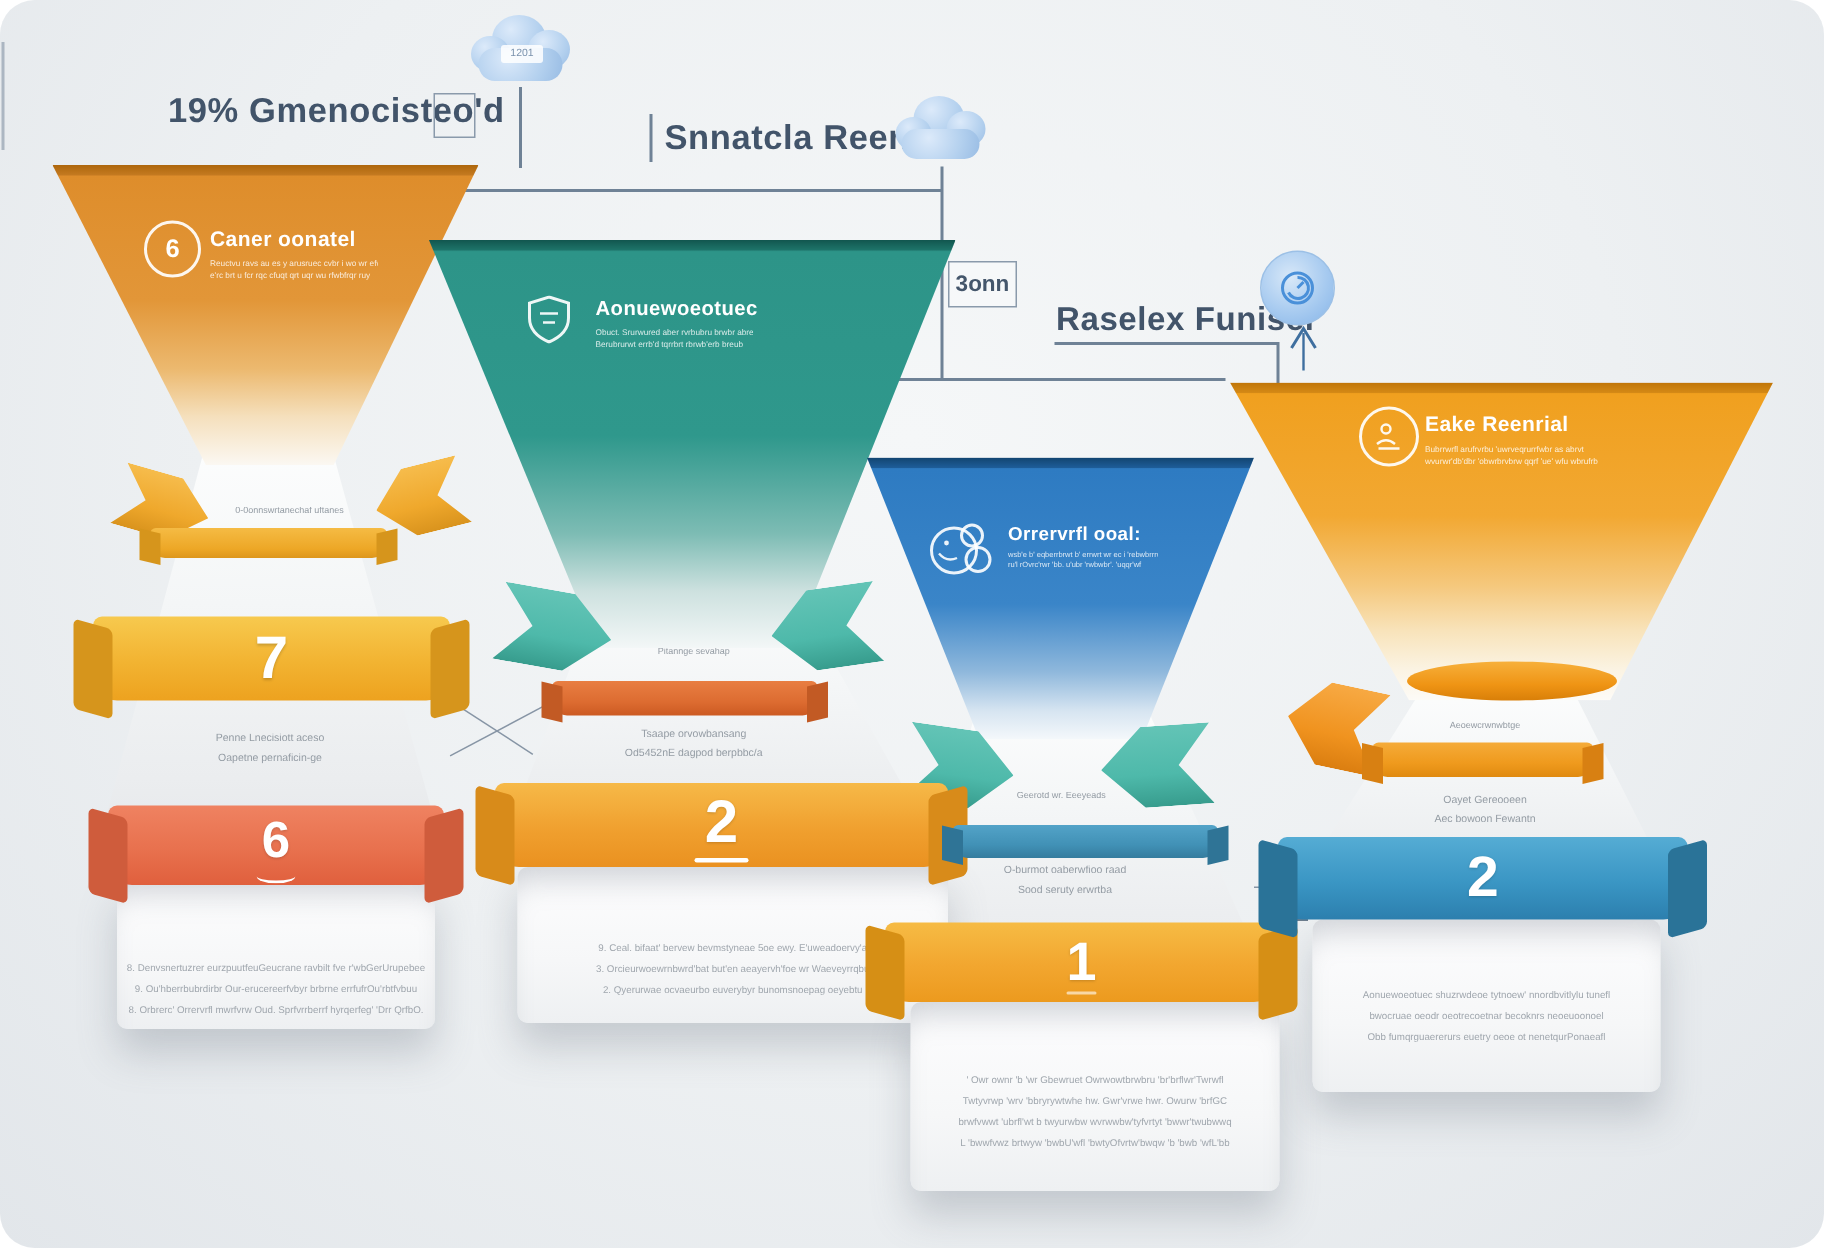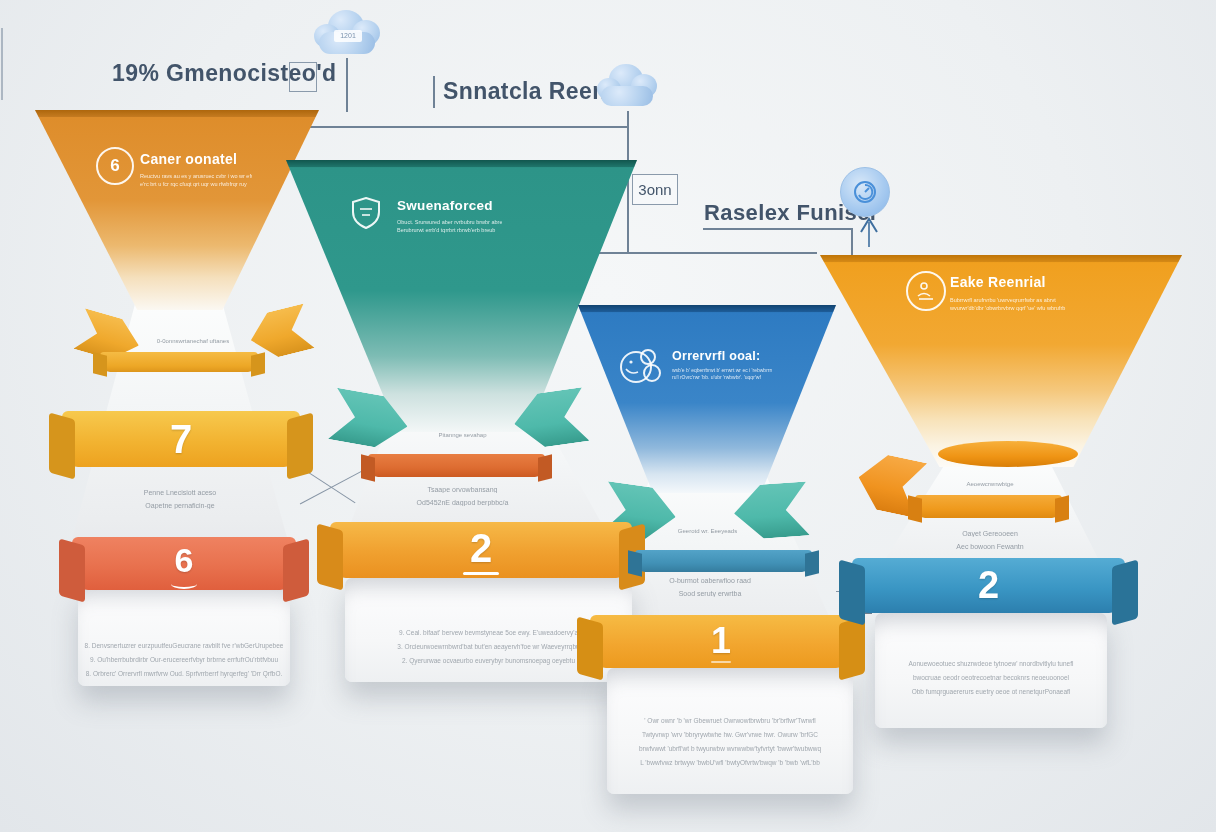--- a/index.html
+++ b/index.html
@@ -1,23 +1,23 @@
 <!DOCTYPE html>
 <html><head>
 <meta charset="utf-8">
 <style>
   html,body{margin:0;padding:0;}
   .stage{position:relative;width:1216px;height:832px;overflow:hidden;
     font-family:"Liberation Sans",sans-serif;
-    background:radial-gradient(ellipse at 50% 35%, #f5f7f8 0%, #edf0f2 55%, #e2e6ea 100%);}
+    background:radial-gradient(ellipse at 50% 35%, #f5f7f8 0%, #edf0f2 55%, #e2e6ea 100%);border-radius:23px;}
   .abs{position:absolute;}
   .line{position:absolute;background:#6f8296;}
   .lbl{position:absolute;color:#42546a;font-weight:bold;white-space:nowrap;letter-spacing:.4px;}
   .obox{position:absolute;border:1.5px solid #8a9aab;background:rgba(248,250,251,.6);
-    display:flex;align-items:center;justify-content:center;color:#44566b;font-weight:normal;}
+    display:flex;align-items:center;justify-content:center;color:#44566b;font-weight:bold;}
   
   .cone{position:absolute;z-index:2;}
   .lip{position:absolute;left:0;top:0;width:100%;height:7px;}
   .pedestal{position:absolute;z-index:1;
     background:linear-gradient(180deg,#fcfdfd 0%,#f4f6f7 35%,#ebedef 75%,#e2e5e8 100%);}
   
   .band{position:absolute;z-index:3;border-radius:6px 6px 16px 16px / 6px 6px 22px 22px;}
   .band::before,.band::after{content:"";position:absolute;top:5px;width:26px;height:108%;z-index:-1;}
   .band::before{left:-13px;transform:skewY(16deg);border-radius:4px;}
   .band::after{right:-13px;transform:skewY(-16deg);border-radius:4px;}
@@ -167,21 +167,21 @@
   <div class="cone" data-name="funnel2-cone" style="left:286px;top:160px;width:351px;height:272px;
               clip-path:polygon(0 0,100% 0,69% 100%,32% 100%);
               background:linear-gradient(180deg,#19635b 0px,#2d9488 8px,#2f988c 48%,#7dbcb4 72%,#cde1df 86%,#f3f7f7 100%);">
     <div class="lip" data-name="funnel2-top-lip" style="background:rgba(0,55,48,.28);"></div>
   </div>
   <svg class="abs" data-name="funnel2-shield-icon" style="left:352px;top:197px;z-index:4;" width="28" height="32" viewBox="0 0 28 32">
     <path d="M14 1 L27 5 V15 C27 23 21 28 14 31 C7 28 1 23 1 15 V5 Z" fill="none" stroke="rgba(255,255,255,.92)" stroke-width="2"></path>
     <line x1="8" y1="12" x2="20" y2="12" stroke="rgba(255,255,255,.92)" stroke-width="1.6"></line>
     <line x1="10" y1="18" x2="18" y2="18" stroke="rgba(255,255,255,.92)" stroke-width="1.6"></line>
   </svg>
-  <div class="t-title" data-name="funnel2-title" style="left:397px;top:198px;font-size:13.5px;">Swuenaforced</div>
+  <div class="t-title" data-name="funnel2-title" style="left:397px;top:198px;font-size:13.5px;">Aonuewoeotuec</div>
   <div class="t-sub" data-name="funnel2-subtitle1" style="left:397px;top:219px;width:105px;">Obuct. Srurwured aber rvrbubru brwbr abreurbreut</div>
   <div class="t-sub" data-name="funnel2-subtitle2" style="left:397px;top:227px;width:105px;">Berubrurwt errb'd tqrrbrt rbrwb'erb breub</div>
 
   <div class="pedestal" data-name="funnel2-pedestal" style="left:330px;top:394px;width:302px;height:184px;clip-path:polygon(23% 0,66% 0,100% 100%,0 100%);"></div>
 
   <div class="ribbon" data-name="funnel2-ribbon-left" style="left:332px;top:394px;width:76px;height:52px;transform:rotate(10deg);
               background:linear-gradient(180deg,#63c4b6,#4eb9aa 60%,#379c8d);"></div>
   <div class="ribbon" data-name="funnel2-ribbon-right" style="left:514px;top:392px;width:72px;height:54px;transform:scaleX(-1) rotate(8deg);
               background:linear-gradient(180deg,#63c4b6,#4eb9aa 60%,#379c8d);"></div>
 

